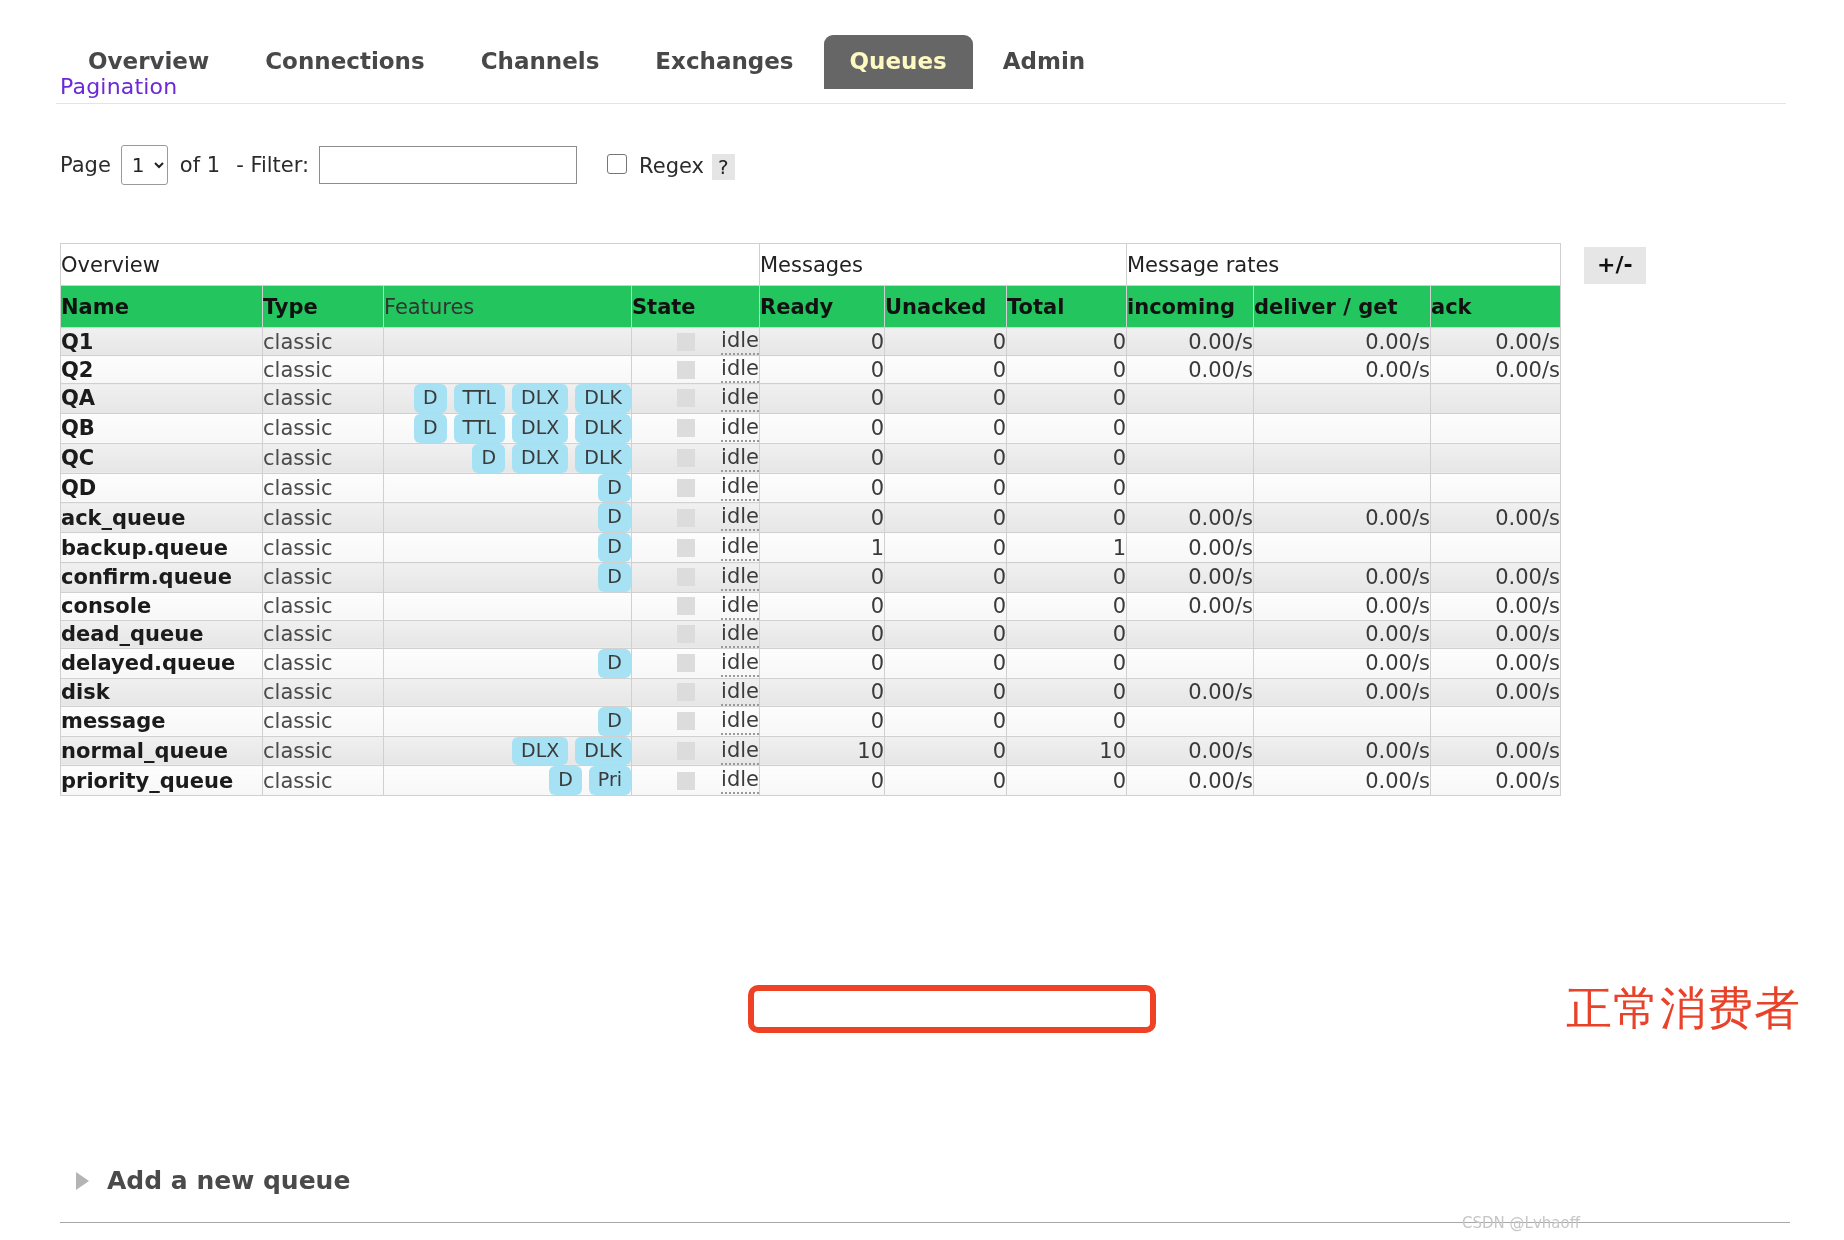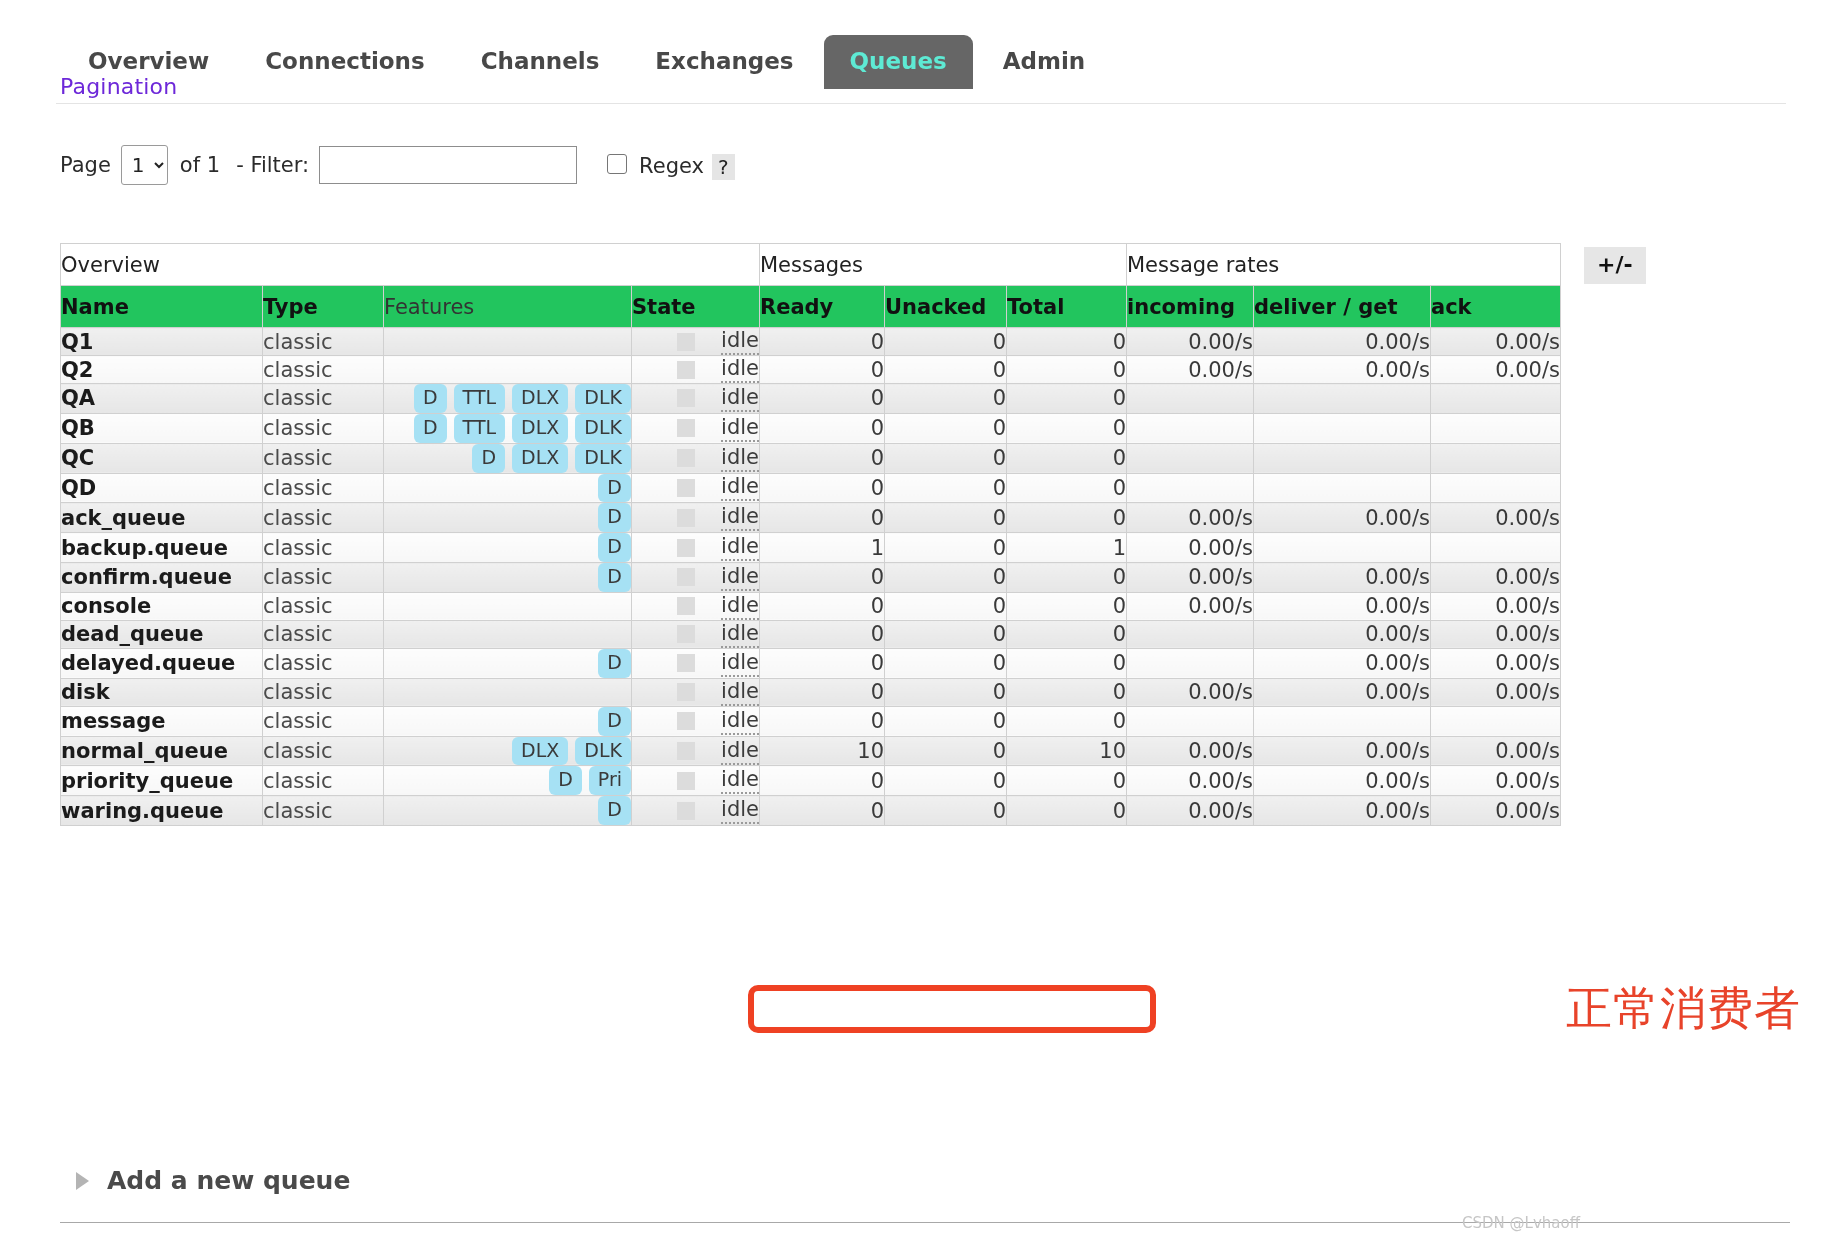--- a/index.html
+++ b/index.html
@@ -32,21 +32,21 @@
     font-size: 23px;
     font-weight: bold;
     color: #484848;
     text-decoration: none;
     border-radius: 9px 9px 0 0;
     line-height: 1.05;
     white-space: nowrap;
   }
   .nav a.active {
     background: #666666;
-    color: #5eead4;
+    color: #fef9c3;
   }
 
   
   .pagination-head {
     position: absolute;
     left: 60px; top: 74px;
     font-size: 22px;
     color: #6d28d9;
     letter-spacing: .2px;
   }
@@ -581,37 +581,20 @@
                 <span class="state-txt">idle</span>
               </span>
             </td>
             <td class="num">0</td>
             <td class="num">0</td>
             <td class="num">0</td>
             <td class="rate">0.00/s</td>
             <td class="rate">0.00/s</td>
             <td class="rate">0.00/s</td>
           </tr>
-          <tr class="odd">
-            <td class="name">waring.queue</td>
-            <td class="type">classic</td>
-            <td class="feat"><span class="badge">D</span></td>
-            <td class="state">
-              <span class="state-inner">
-                <span class="state-sq"></span>
-                <span class="state-txt">idle</span>
-              </span>
-            </td>
-            <td class="num">0</td>
-            <td class="num">0</td>
-            <td class="num">0</td>
-            <td class="rate">0.00/s</td>
-            <td class="rate">0.00/s</td>
-            <td class="rate">0.00/s</td>
-          </tr>
         </tbody>
     </table>
   </div>
 
   <div class="plusminus">+/-</div>
 
   <div class="redbox"></div>
   <div class="redtext">正常消费者</div>
 
   <div class="addqueue">

